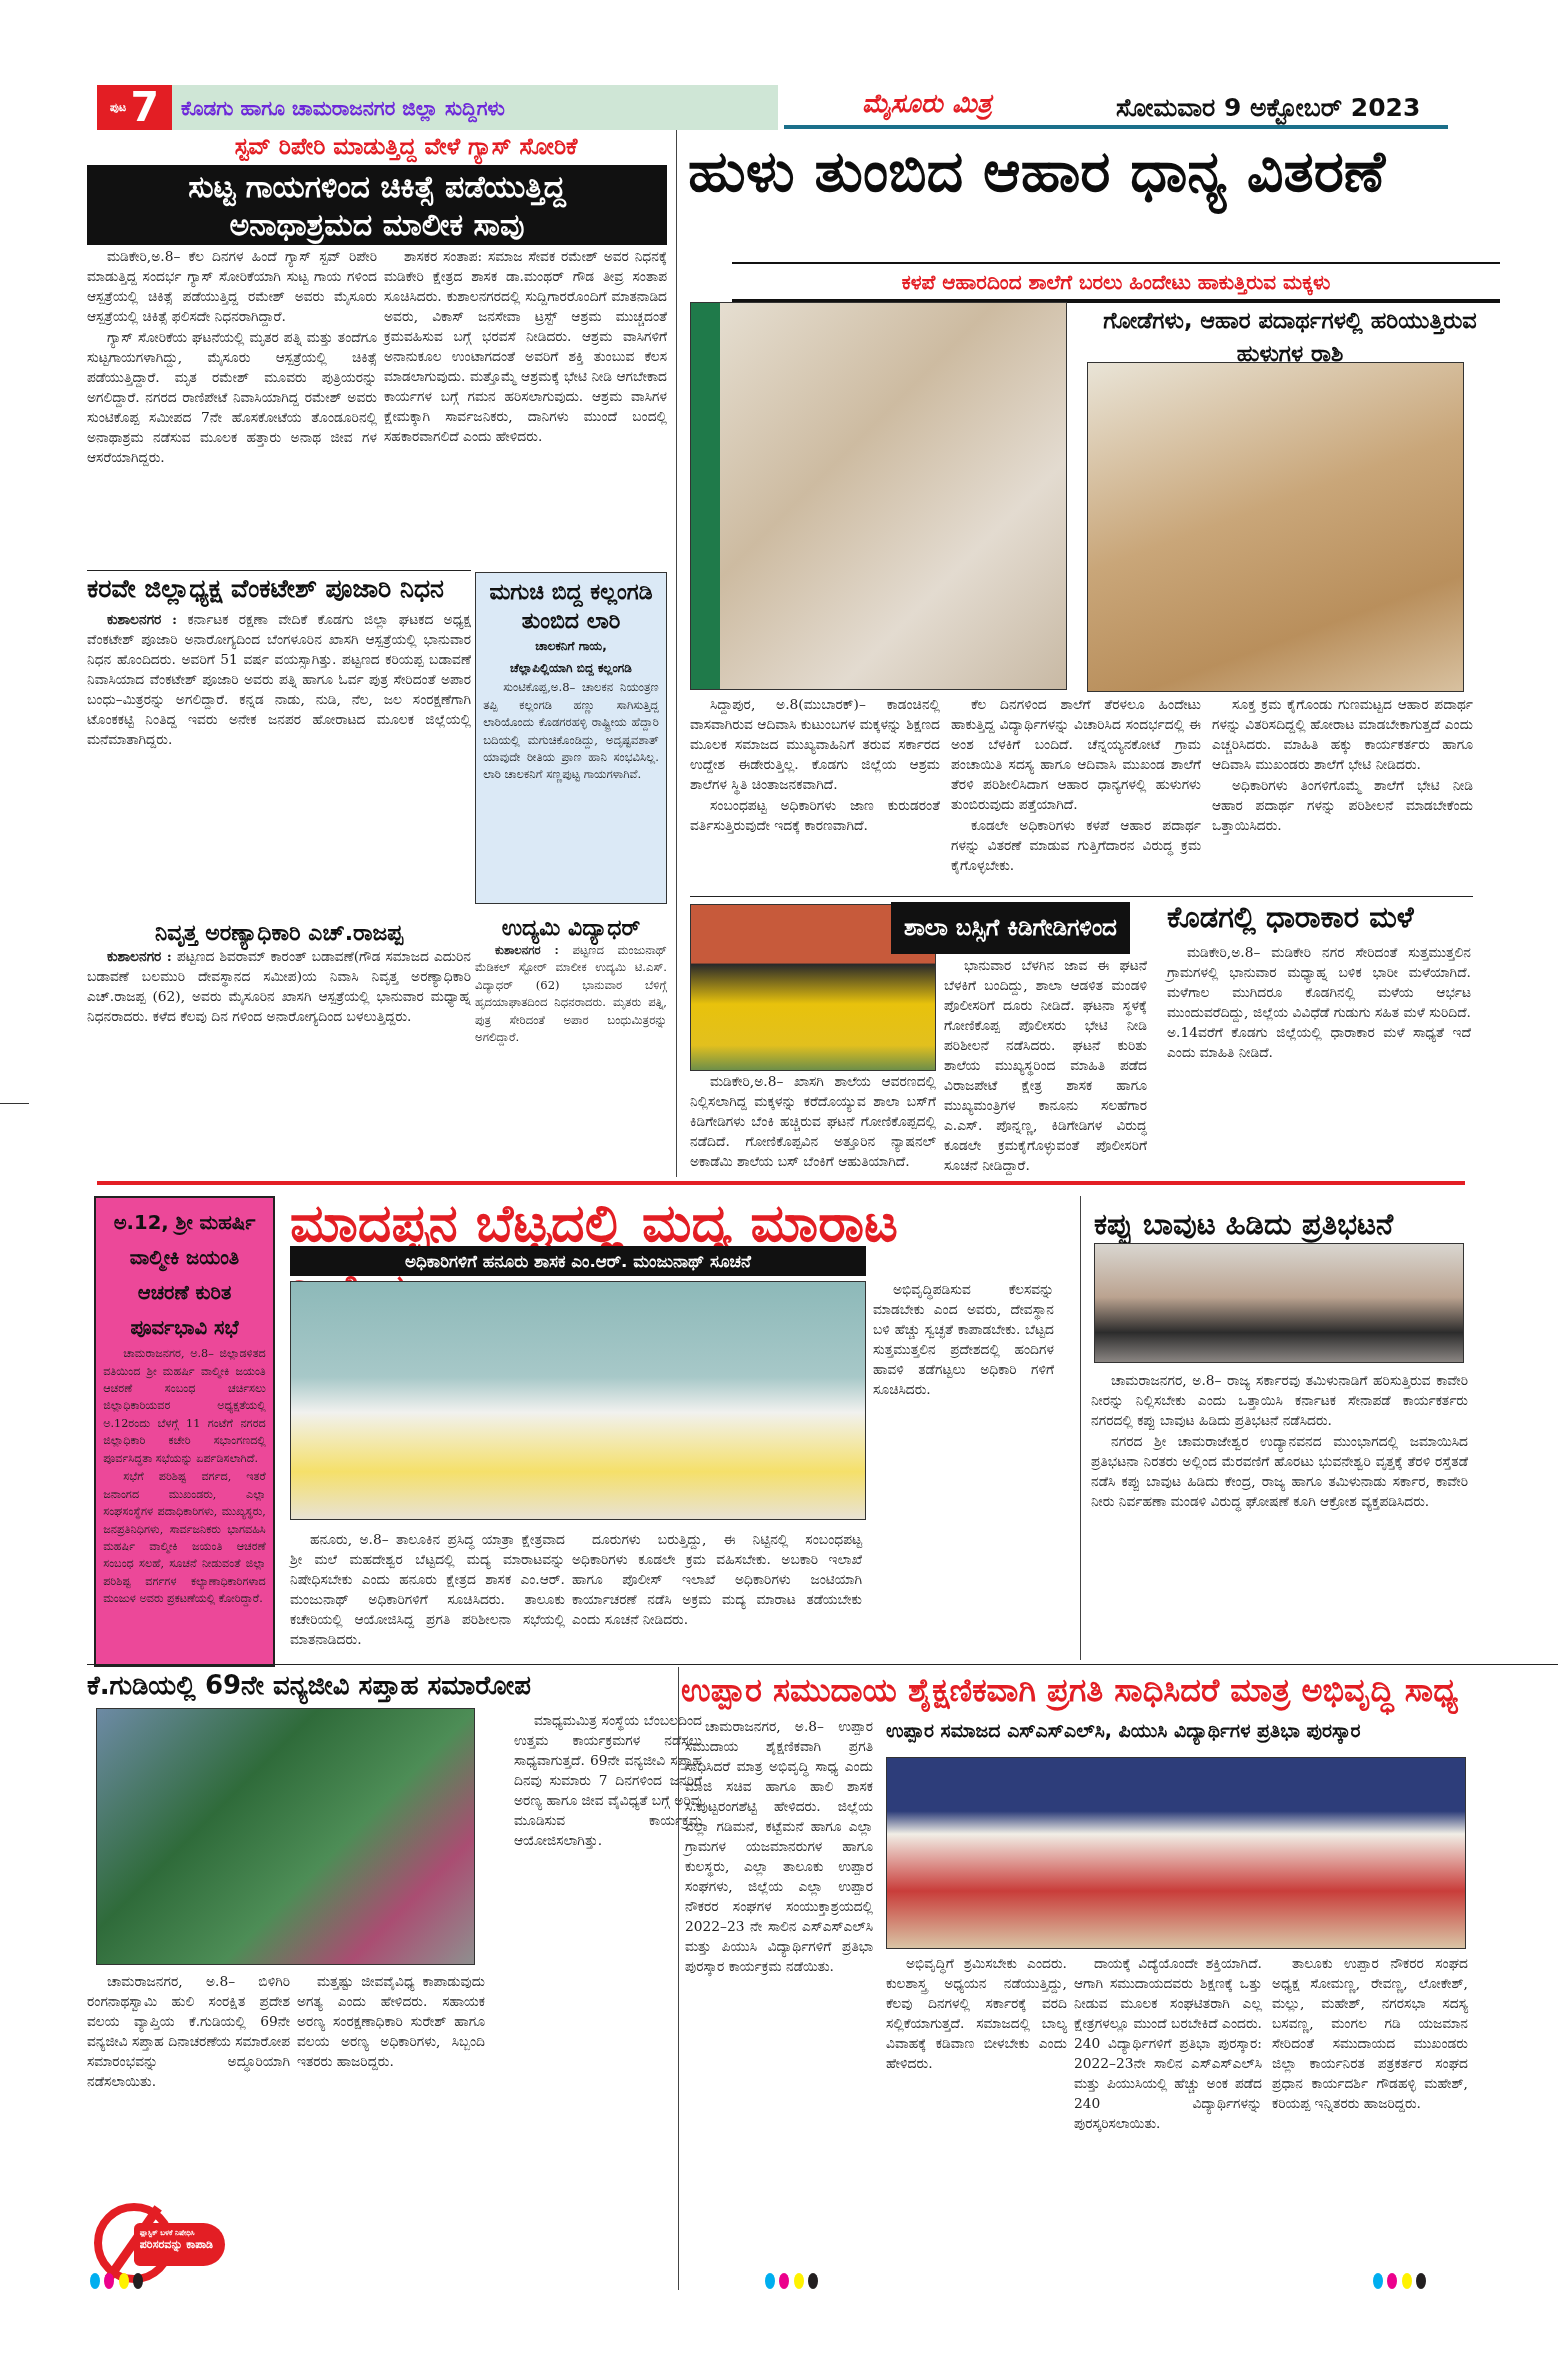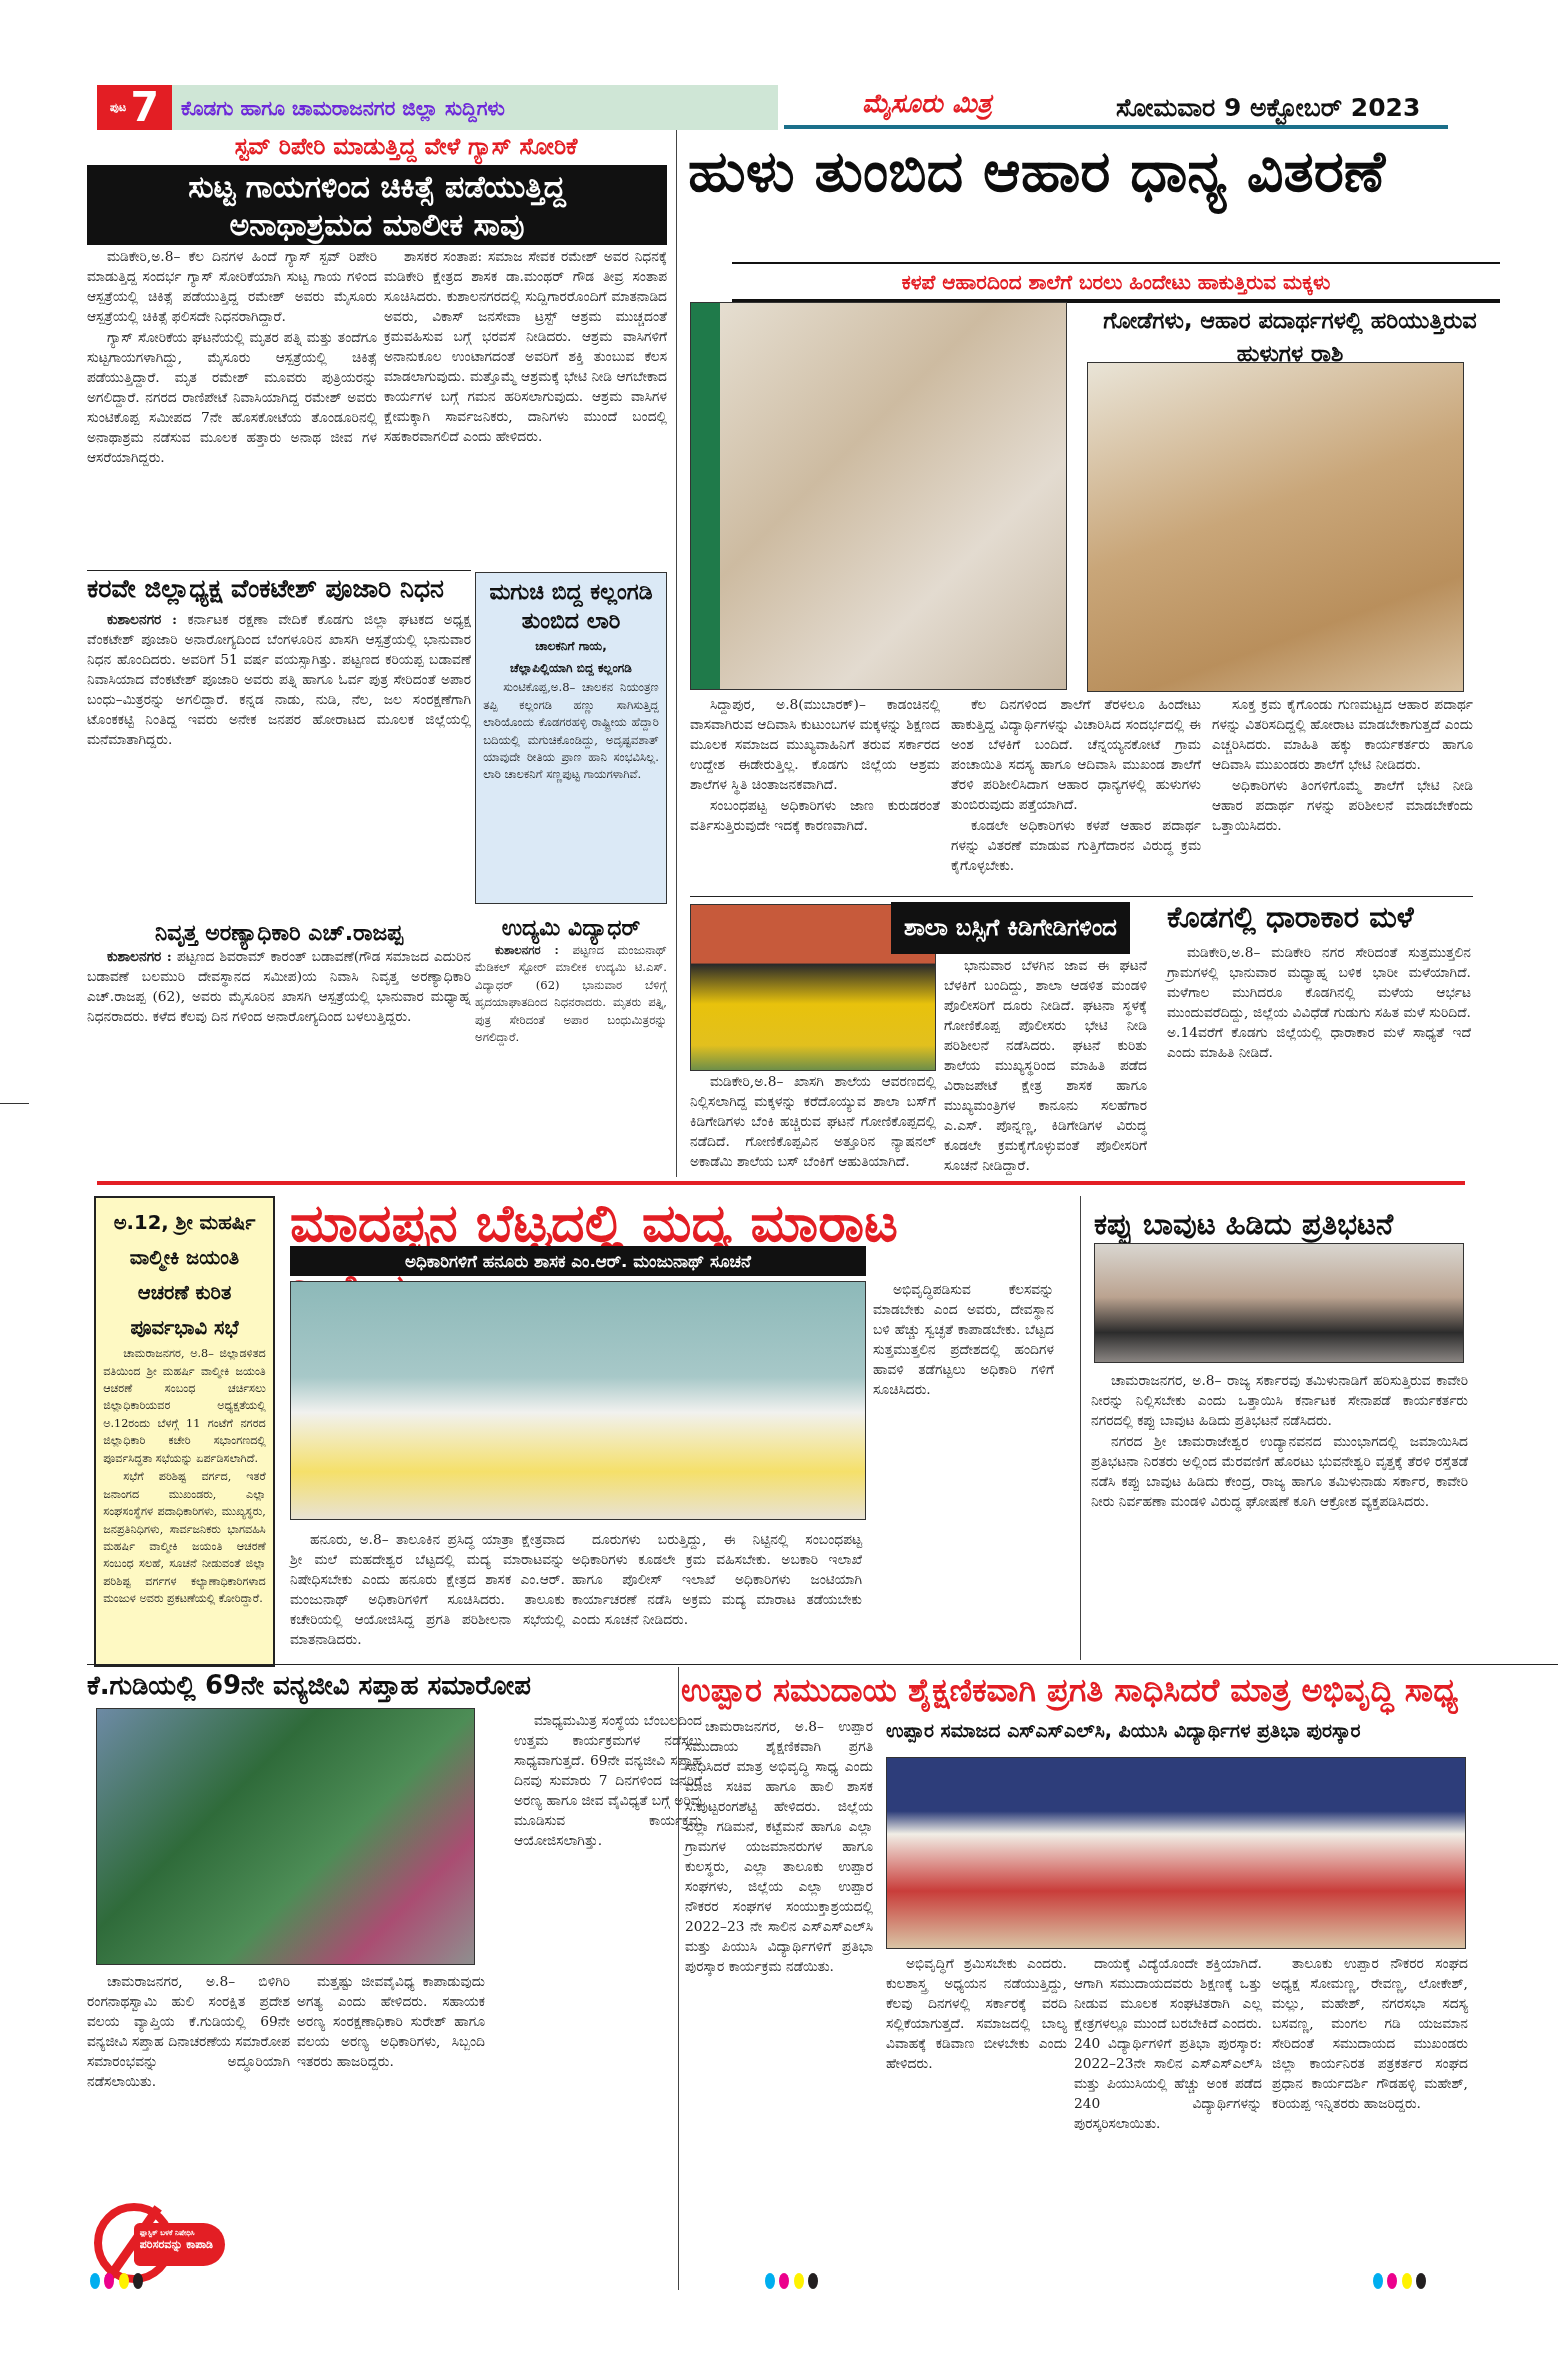--- a/index.html
+++ b/index.html
@@ -69,21 +69,21 @@
   #bus-col2 { left: 944px; top: 955px; width: 203px; }
 
   
   #rain-hl { left: 1167px; top: 900px; width: 304px; font-size: 29px; }
   #rain-body { left: 1167px; top: 942px; width: 304px; }
 
   
   #red-rule { left: 97px; top: 1181px; width: 1368px; height: 4.3px; background: #e31e24; }
 
   
-  #valmiki { left: 94px; top: 1196px; width: 181px; height: 471px; background: #fef9c3; border: 2.9px solid #222; padding: 7.2px; }
+  #valmiki { left: 94px; top: 1196px; width: 181px; height: 471px; background: #ec4899; border: 2.9px solid #222; padding: 7.2px; }
   #valmiki .h { font-size: 19.6px; text-align:center; line-height: 35px; }
   #valmiki .txt { font-size: 11.2px; line-height: 17.4px; }
 
   
   #mad-hl { left: 290px; top: 1203px; width: 703px; font-size: 52px; line-height: 70px; }
   #mad-sub { left: 290px; top: 1246px; width: 576px; height: 30px; font-size: 16.7px; line-height: 30px; }
   #mad-photo { left: 290px; top: 1281px; width: 576px; height: 239px; background: linear-gradient(#8db9b9 0%, #a7c8c8 40%, #f1f1ef 55%, #f5e06a 80%, #e8e2d4 100%); }
   #mad-col1 { left: 290px; top: 1529px; width: 275px; }
   #mad-col2 { left: 572px; top: 1529px; width: 290px; }
   #mad-col3 { left: 873px; top: 1279px; width: 181px; }

